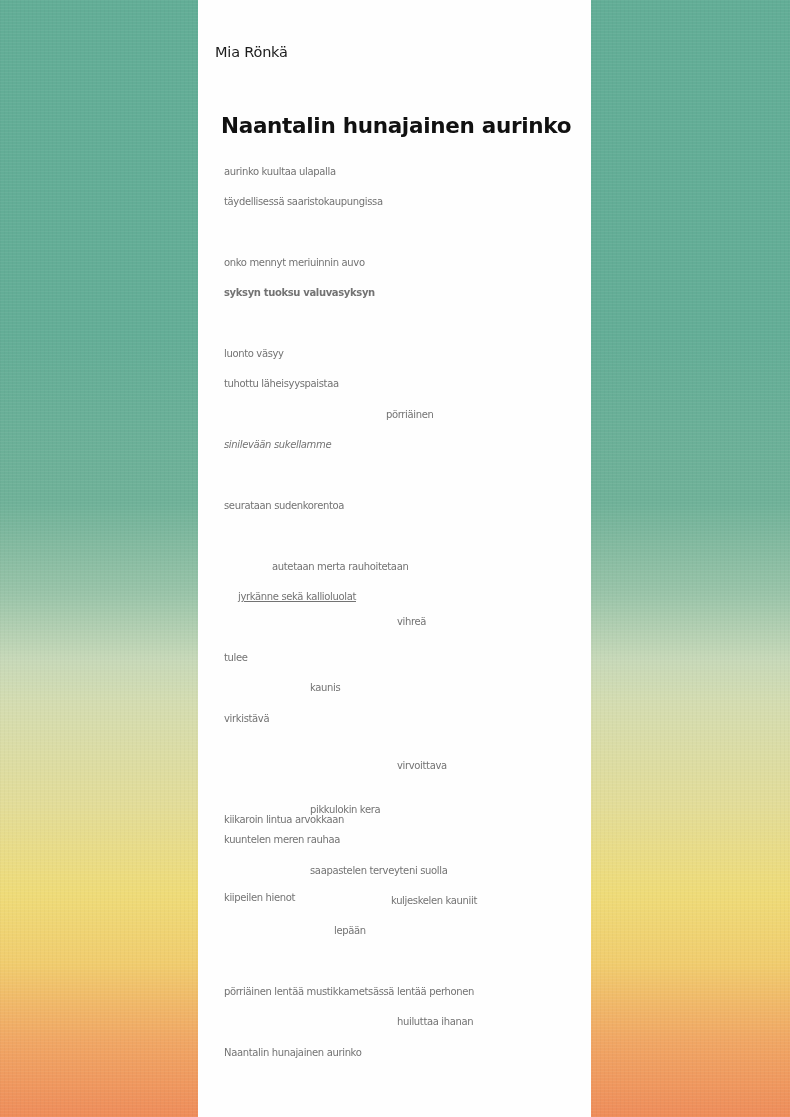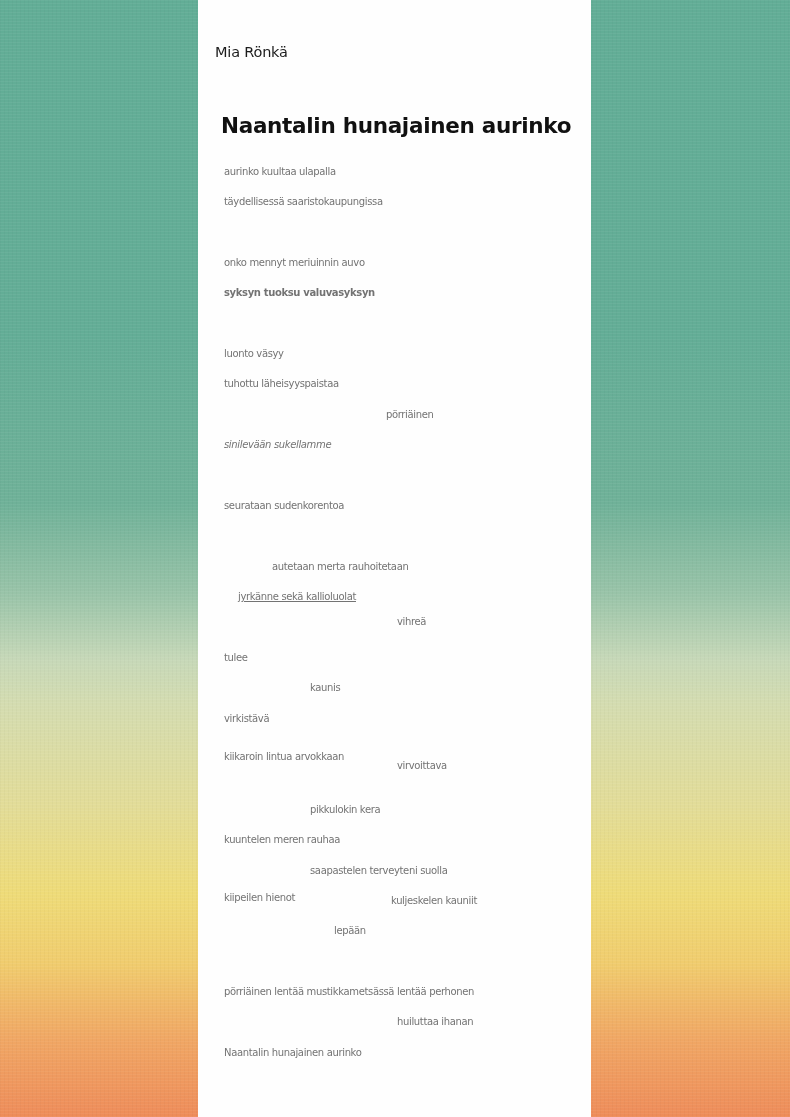--- a/index.html
+++ b/index.html
@@ -87,21 +87,21 @@
       <div class="line" style="left: 188px; top: 409px;">pörriäinen</div>
       <div class="line" style="left: 26px; top: 439px; font-style: italic;">sinilevään sukellamme</div>
       <div class="line" style="left: 26px; top: 500px;">seurataan sudenkorentoa</div>
       <div class="line" style="left: 26px; top: 561px; margin-left: 48px;">autetaan merta rauhoitetaan</div>
       <div class="line" style="left: 40px; top: 591px; text-decoration: underline;">jyrkänne sekä kallioluolat</div>
       <div class="line" style="left: 26px; top: 652px;">tulee</div>
       <div class="line" style="left: 199px; top: 616px;">vihreä</div>
       <div class="line" style="left: 112px; top: 682px;">kaunis</div>
       <div class="line" style="left: 26px; top: 713px;">virkistävä</div>
       <div class="line" style="left: 199px; top: 745px; margin-top: 15px;">virvoittava</div>
-      <div class="line" style="left: 26px; top: 751px;">kiikaroin lintua arvokkaan</div>
+      <div class="line" style="left: 26px; top: 814px;">kiikaroin lintua arvokkaan</div>
       <div class="line" style="left: 112px; top: 804px;">pikkulokin kera</div>
       <div class="line" style="left: 26px; top: 834px;">kuuntelen meren rauhaa</div>
       <div class="line" style="left: 112px; top: 865px;">saapastelen terveyteni suolla</div>
       <div class="line" style="left: 26px; top: 892px;">kiipeilen hienot</div>
       <div class="line" style="left: 193px; top: 895px; text-align: center;">kuljeskelen kauniit</div>
       <div class="line" style="left: 136px; top: 925px;">lepään</div>
       <div class="line" style="left: 26px; top: 986px;">pörriäinen lentää mustikkametsässä lentää perhonen</div>
       <div class="line" style="left: 199px; top: 1016px;">huiluttaa ihanan</div>
       <div class="line" style="left: 26px; top: 1047px;">Naantalin hunajainen aurinko</div>
     </div>

